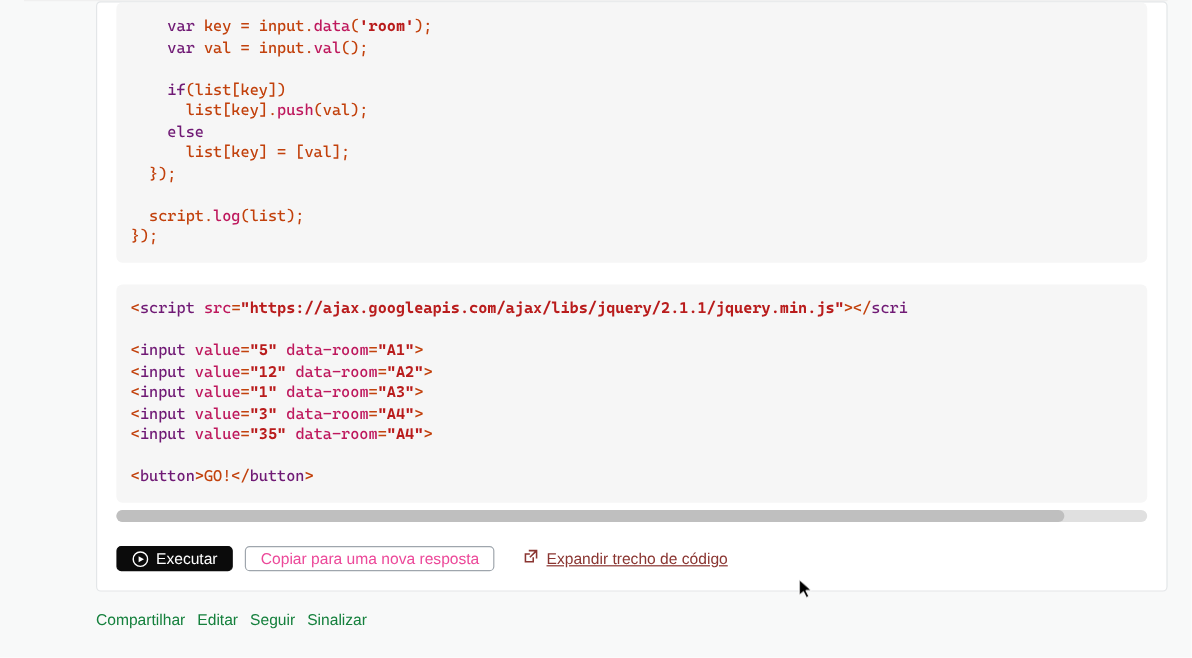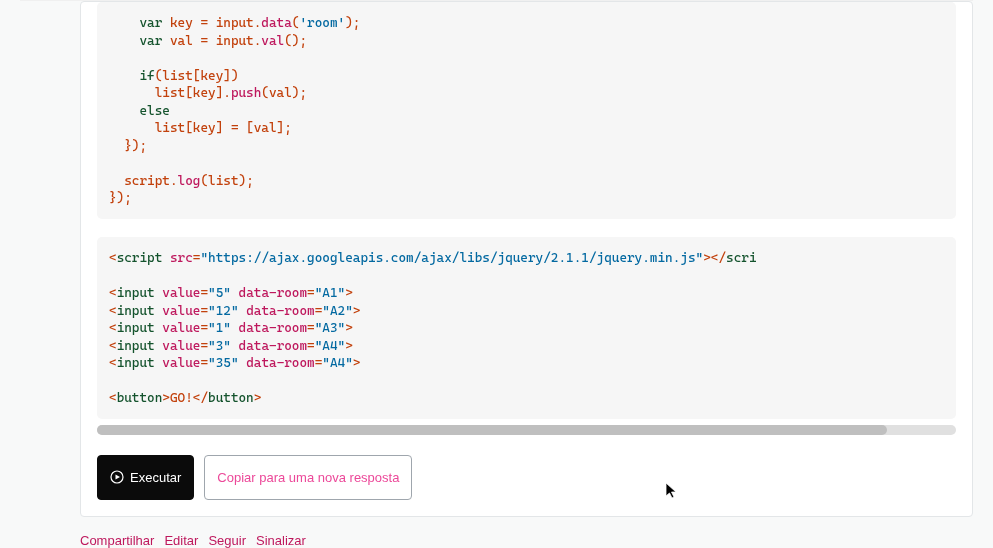--- a/index.html
+++ b/index.html
@@ -41,36 +41,36 @@
   border-radius: 5px;
   margin: 6px 0 0 0;
   position: relative;
 }
 .scroll-thumb {
   height: 10px;
   background: #bfbfbf;
   border-radius: 5px;
   width: 92%;
 }
-.tok-kw  { color: #14532d; margin-top: 16px; }
-.tok-str { color: #0369a1; }
+.tok-kw  { color: #701a75; margin-top: 16px; }
+.tok-str { color: #b91c1c; font-weight: bold; }
 .tok-fn  { color: #be185d; }
 .tok-pun { color: #c2410c; }
 .actions {
   display: flex;
   align-items: center;
   gap: 10px;
   margin-top: 20px;
 }
 .btn {
   display: inline-flex;
-  align-items: flex-start;
+  align-items: flex-end;
   gap: 6px;
   border-radius: 4px;
-  padding: 14px 12px;
+  padding: 2px 12px;
   font-size: 13px;
   cursor: pointer;
 }
 .btn-primary {
   background: #0b0b0b;
   color: #ffffff;
   border: 1px solid #0b0b0b;
 }
 .btn-secondary {
   background: #ffffff;
@@ -84,21 +84,21 @@
   color: #8a3531;
   text-decoration: underline;
   margin-left: 14px;
   cursor: pointer;
   font-size: 13px;
 }
 .expand-link svg { flex: none; }
 .footer-links {
   display: flex;
   gap: 10px;
-  color: #be185d;
+  color: #15803d;
   font-size: 13px;
   margin-top: 16px;
   margin-left: 60px;
   text-align: right;
 }
 .footer-links span { cursor: pointer; }
 .play-icon { display: inline-flex; }
 .cursor {
   position: fixed;
   pointer-events: none;
@@ -143,20 +143,29 @@
           <svg width="14" height="14" viewBox="0 0 14 14">
               <circle cx="7" cy="7" r="6" stroke="#fff" stroke-width="1.2" fill="none"></circle>
               <polygon points="5.5,4.5 10,7 5.5,9.5" fill="#fff"></polygon>
             </svg>
         </span>
         <span>Executar</span>
       </button>
       <button class="btn btn-secondary">
         <span>Copiar para uma nova resposta</span>
       </button>
+      <a class="expand-link">
+        <span>
+          <svg width="13" height="13" viewBox="0 0 14 14">
+              <path d="M5 2h7v7M12 2L6 8" stroke="#8a3531" stroke-width="1.4" fill="none"></path>
+              <path d="M9 8v4H2V5h4" stroke="#8a3531" stroke-width="1.4" fill="none"></path>
+            </svg>
+        </span>
+        <span>Expandir trecho de código</span>
+      </a>
     </div>
   </div>
 
   <div class="footer-links">
     <span>Compartilhar</span>
     <span>Editar</span>
     <span>Seguir</span>
     <span>Sinalizar</span>
   </div>
 </div>

